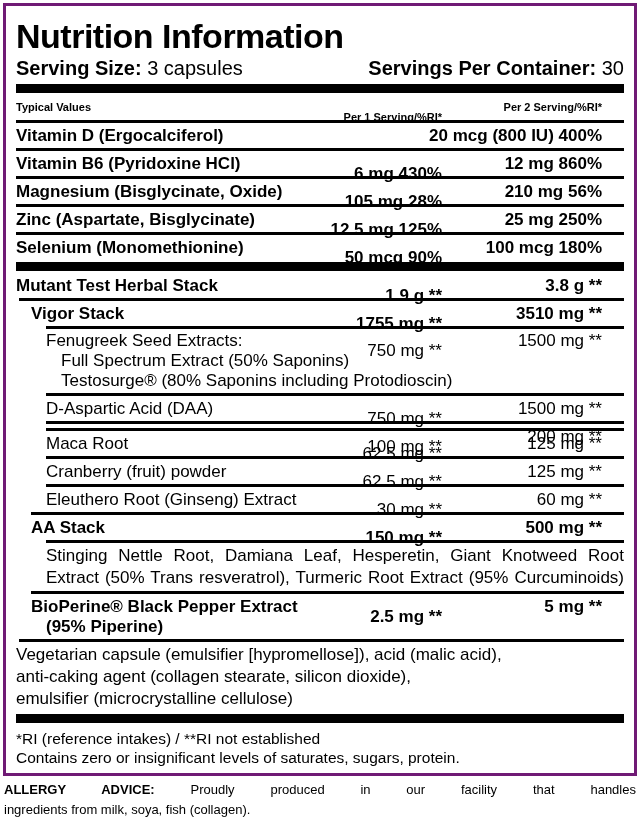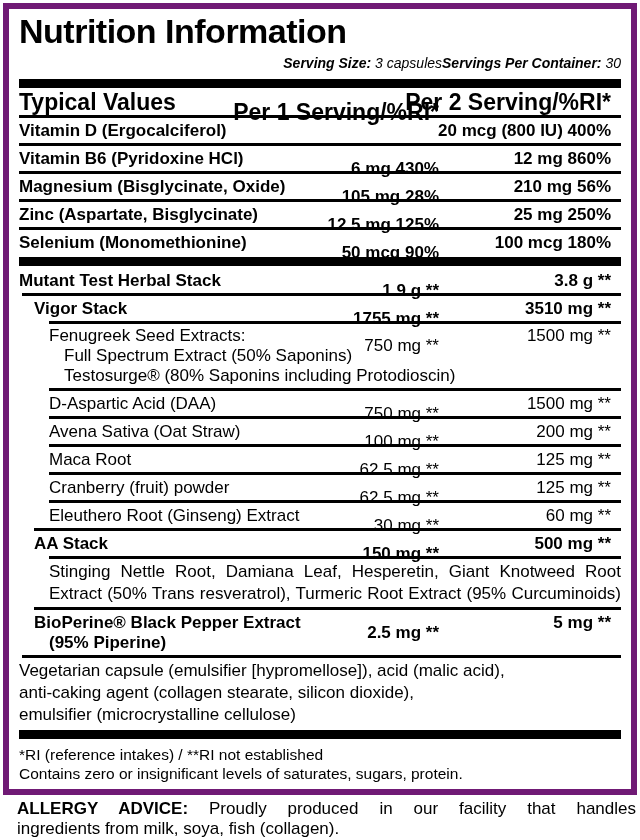--- a/index.html
+++ b/index.html
@@ -6,69 +6,68 @@
   html, body {
     margin: 0; padding: 0;
     width: 640px; height: 840px;
     background: #ffffff;
     color: #000000;
     font-family: "Liberation Sans", sans-serif;
     overflow: hidden;
   }
   .label-box {
     margin: 3px 3px 0 3px;
-    border: 6px solid #701a75;
-    padding: 0 10px 4px 10px;
+    border: 3px solid #701a75;
+    padding: 8px 10px 4px 10px;
     background: #fff;
   }
   .title {
     font-size: 34px;
     font-weight: bold;
     letter-spacing: -0.5px;
     line-height: 40px;
     margin: 2px 0 0 0;
     white-space: nowrap;
   }
   .serving-row {
     display: flex;
-    justify-content: flex-end;
-    font-size: 14px;
+    justify-content: space-between;
+    font-size: 20px;
     line-height: 22px;
     padding: 1px 0 3px 0;
     white-space: nowrap;
-    font-style: italic;
   }
   .b { font-weight: bold; }
   .bar { height: 9px; background: #000; margin: 2px 0; }
   .sep { height: 3px; background: #000; }
   .sep.full { margin-left: 0; }
   .sep.l0 { margin-left: 3px; }
   .sep.l1 { margin-left: 15px; }
   .sep.l2 { margin-left: 30px; }
   .row {
     position: relative;
     font-size: 17px;
     line-height: 21px;
     padding: 2px 0;
   }
   .row.bold { font-weight: bold; }
   .row.i1 { padding-left: 15px; }
   .row.i2 { padding-left: 30px; }
   .cell-name { white-space: nowrap; }
   .v1 { position: absolute; right: 182px; top: 12px; white-space: nowrap; }
-  .v2 { position: absolute; right: 10px; top: 2px; white-space: nowrap; }
+  .v2 { position: absolute; right: 22px; top: 2px; white-space: nowrap; }
   .subline { padding-left: 15px; line-height: 20px; }
   .row.fen { line-height: 20px; }
   .row.para { line-height: 22px; }
   .jline { text-align: justify; text-align-last: justify; }
   .row.small { font-size: 15.5px; line-height: 19px; padding: 4px 0 2px 0; }
-  .hdr { font-size: 23px; line-height: 21px; padding: 2px 0; position: relative; font-weight: bold; }
+  .hdr { font-size: 11px; line-height: 21px; padding: 2px 0; position: relative; font-weight: bold; }
   .allergy {
-    margin: 4px 4px 0 17px;
-    font-size: 17px;
+    margin: 4px 4px 0 4px;
+    font-size: 13px;
     line-height: 20px;
   }
 </style>
 </head>
 <body>
 
 <div class="label-box">
 
   <h1 class="title">Nutrition Information</h1>
 
@@ -105,21 +104,21 @@
       <div class="row i0 bold"><span class="cell-name">Selenium (Monomethionine)</span><span class="v1">50 mcg 90%</span><span class="v2">100 mcg 180%</span></div>
       <div class="bar"></div>
       <div class="row i0 bold"><span class="cell-name">Mutant Test Herbal Stack</span><span class="v1">1.9 g **</span><span class="v2">3.8 g **</span></div>
       <div class="sep l0"></div>
       <div class="row i1 bold"><span class="cell-name">Vigor Stack</span><span class="v1">1755 mg **</span><span class="v2">3510 mg **</span></div>
       <div class="sep l2"></div>
       <div class="row i2 fen"><span class="cell-name">Fenugreek Seed Extracts:</span><span class="v1">750 mg **</span><span class="v2">1500 mg **</span><div class="subline">Full Spectrum Extract (50% Saponins)</div><div class="subline">Testosurge® (80% Saponins including Protodioscin)</div></div>
       <div class="sep l2"></div>
       <div class="row i2"><span class="cell-name">D-Aspartic Acid (DAA)</span><span class="v1">750 mg **</span><span class="v2">1500 mg **</span></div>
       <div class="sep l2"></div>
-      <div class="row i2"><span class="cell-name">Avena Sativa (Oat Straw)</span><span class="v1">100 mg **</span><span class="v2">200 mg **</span></div>
+      <div class="row i2"><span class="v1">100 mg **</span><span class="v2">200 mg **</span></div>
       <div class="sep l2"></div>
       <div class="row i2"><span class="cell-name">Maca Root</span><span class="v1">62.5 mg **</span><span class="v2">125 mg **</span></div>
       <div class="sep l2"></div>
       <div class="row i2"><span class="cell-name">Cranberry (fruit) powder</span><span class="v1">62.5 mg **</span><span class="v2">125 mg **</span></div>
       <div class="sep l2"></div>
       <div class="row i2"><span class="cell-name">Eleuthero Root (Ginseng) Extract</span><span class="v1">30 mg **</span><span class="v2">60 mg **</span></div>
       <div class="sep l1"></div>
       <div class="row i1 bold"><span class="cell-name">AA Stack</span><span class="v1">150 mg **</span><span class="v2">500 mg **</span></div>
       <div class="sep l2"></div>
       <div class="row i2 para">

